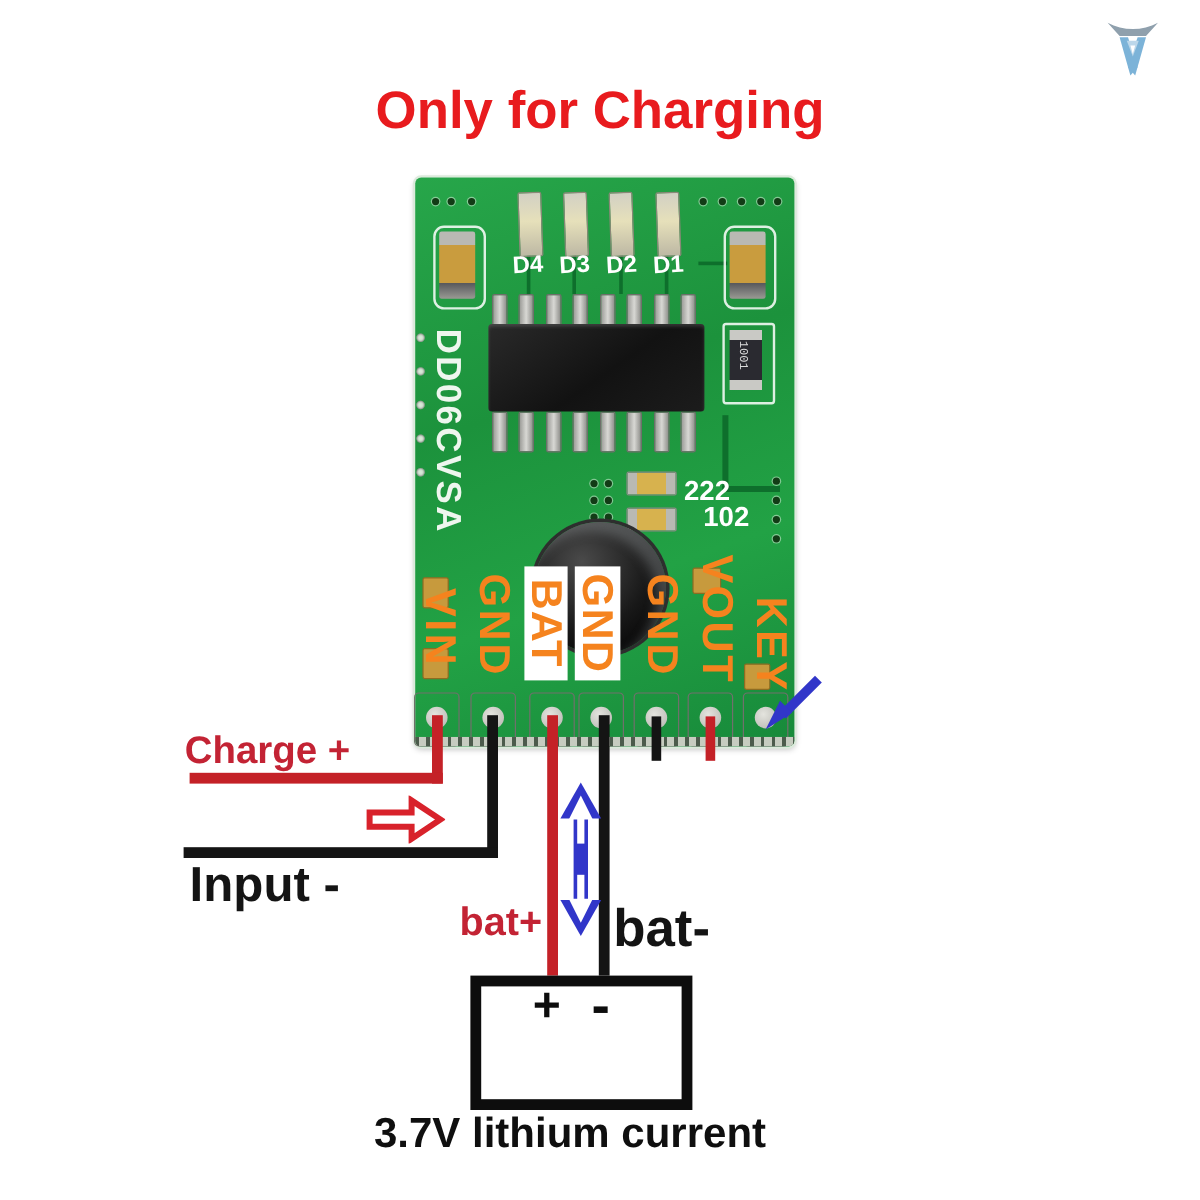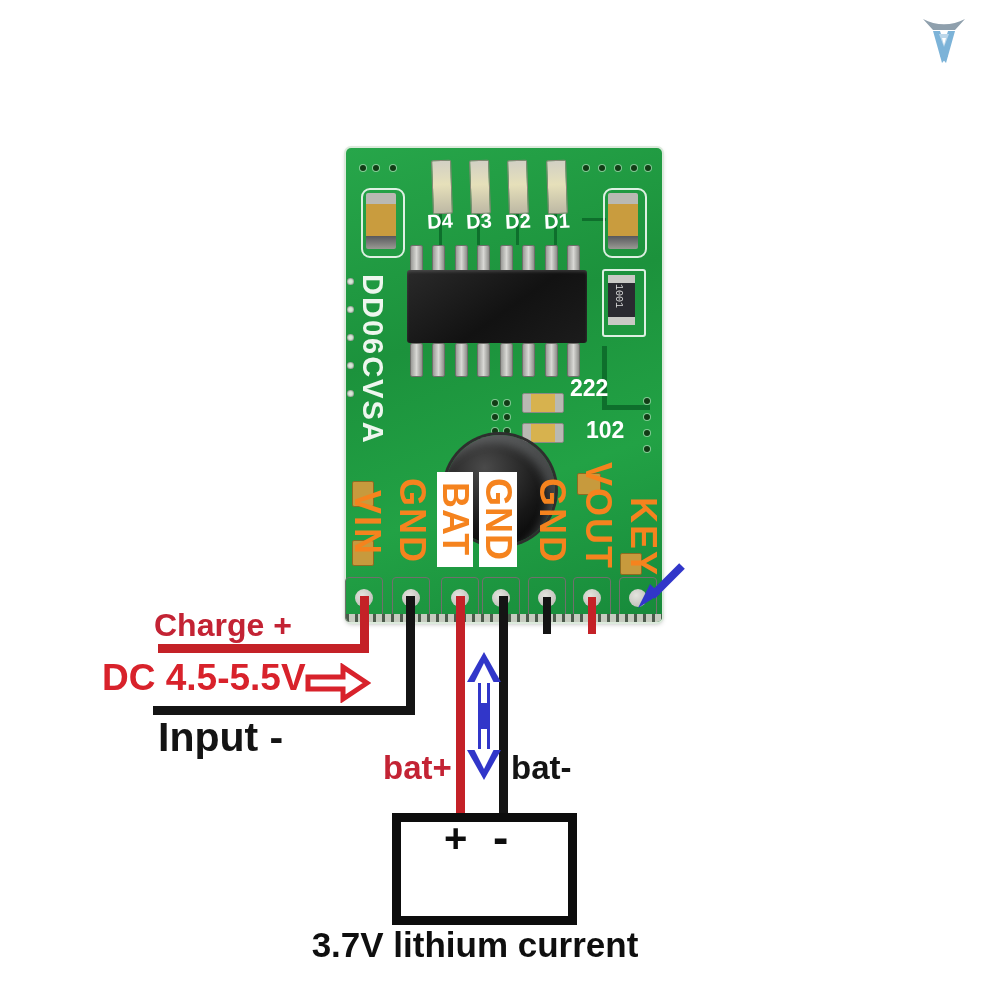--- a/index.html
+++ b/index.html
@@ -63,34 +63,35 @@
   .wire{position:absolute;}
   .red{background:#c42127;}
   .blk{background:#141414;}
 
   
   .purple-note{left:97px;top:585px;font-size:22px;font-weight:bold;color:#7c3da1;}
   .input-plus{left:154px;top:607px;font-size:32px;font-weight:bold;color:#c32334;}
   .dc-range{left:102px;top:657px;font-size:37px;font-weight:bold;color:#d8222b;}
   .input-minus{left:158px;top:714px;font-size:41px;font-weight:bold;color:#141414;}
   .bat-plus{left:383px;top:749px;font-size:33px;font-weight:bold;color:#c32334;}
-  .bat-minus{left:511px;top:749px;font-size:33px;font-weight:bold;color:#141414;}
+  .bat-minus{left:511px;top:749px;font-size:44px;font-weight:bold;color:#141414;}
 
   
   .battery-box{left:392px;top:813px;width:185px;height:112px;border:9px solid #0d0d0d;background:#fff;
                box-sizing:border-box;}
   .battery-plus{left:444px;top:816px;font-size:40px;font-weight:bold;color:#0d0d0d;}
   .battery-minus{left:493px;top:810px;font-size:46px;font-weight:bold;color:#0d0d0d;}
   .battery-label{left:295px;top:925px;width:360px;text-align:center;font-size:35px;font-weight:bold;color:#0f0f0f;}
 </style>
 </head>
 <body>
 
 <div class="canvas">
 
+  <div class="abs page-title">Only for Charging</div>
 
   <svg class="abs" style="left:922px;top:18px" width="44" height="48" viewBox="0 0 44 48">
     <path d="M1,1 C14,8 30,8 43,1 L33,12 L11,12 Z" fill="#8fa0ad"></path>
     <polygon points="11,13 18,13 26,38 20,45" fill="#7cb3d8"></polygon>
     <polygon points="26,13 33,13 24,45 18,38" fill="#7cb3d8"></polygon>
     <polygon points="17,16 27,16 22,29" fill="#bcd7ea"></polygon>
     <polygon points="20,20 24,20 22,27" fill="#ffffff"></polygon>
   </svg>
 
 
@@ -166,21 +167,21 @@
     <div class="via" style="left:146px;top:280px"></div>
     <div class="via" style="left:158px;top:280px"></div>
     <div class="via" style="left:146px;top:294px"></div>
     <div class="via" style="left:158px;top:294px"></div>
     <div class="via" style="left:298px;top:250px"></div>
     <div class="via" style="left:298px;top:266px"></div>
     <div class="via" style="left:298px;top:282px"></div>
     <div class="via" style="left:298px;top:298px"></div>
 
     <div class="smd-y" style="left:176px;top:245px"></div>
-    <div class="smd-label" style="left:224px;top:227px">222</div>
+    <div class="smd-label" style="left:224px;top:248px">222</div>
     <div class="smd-y" style="left:176px;top:275px"></div>
     <div class="smd-label" style="left:240px;top:269px">102</div>
 
     <div class="inductor" style="left:99px;top:287px"></div>
 
     <div class="gold-pad" style="left:6px;top:333px;width:20px;height:24px"></div>
     <div class="gold-pad" style="left:6px;top:392px;width:20px;height:24px"></div>
     <div class="gold-pad" style="left:231px;top:325px;width:22px;height:20px"></div>
     <div class="gold-pad" style="left:274px;top:405px;width:20px;height:20px"></div>
 
@@ -221,21 +222,20 @@
     <rect x="14" y="24" width="12" height="84" fill="#3136c9"></rect>
     <polygon points="20,2 3,32 37,32" fill="#3136c9"></polygon>
     <polygon points="20,130 3,100 37,100" fill="#3136c9"></polygon>
     <polygon points="20,13 10,33 30,33" fill="#ffffff"></polygon>
     <rect x="17" y="31" width="6" height="22" fill="#ffffff"></rect>
     <polygon points="20,119 10,99 30,99" fill="#ffffff"></polygon>
     <rect x="17" y="79" width="6" height="22" fill="#ffffff"></rect>
   </svg>
 
   <div class="abs input-plus">Charge +</div>
-  <div class="abs dc-range">DC 4.5-5.5V</div>
 
   <svg class="abs" style="left:305px;top:663px" width="66" height="40" viewBox="0 0 66 40">
     <polygon points="3,14 38,14 38,4 62,20 38,36 38,26 3,26" fill="#ffffff" stroke="#d8222b" stroke-width="5"></polygon>
   </svg>
 
   <div class="abs input-minus">Input -</div>
   <div class="abs bat-plus">bat+</div>
   <div class="abs bat-minus">bat-</div>
 
   <div class="abs battery-box"></div>

